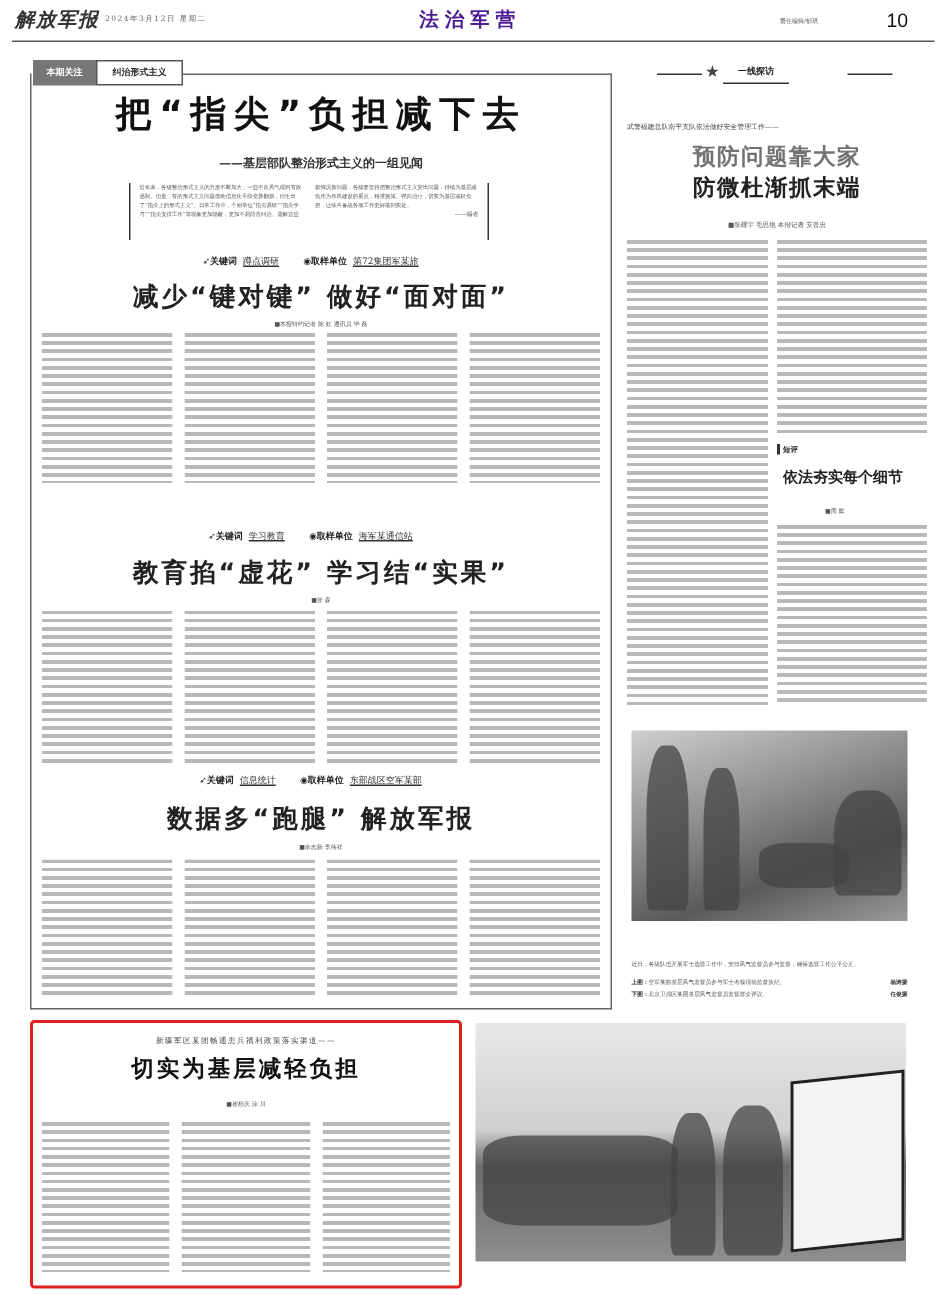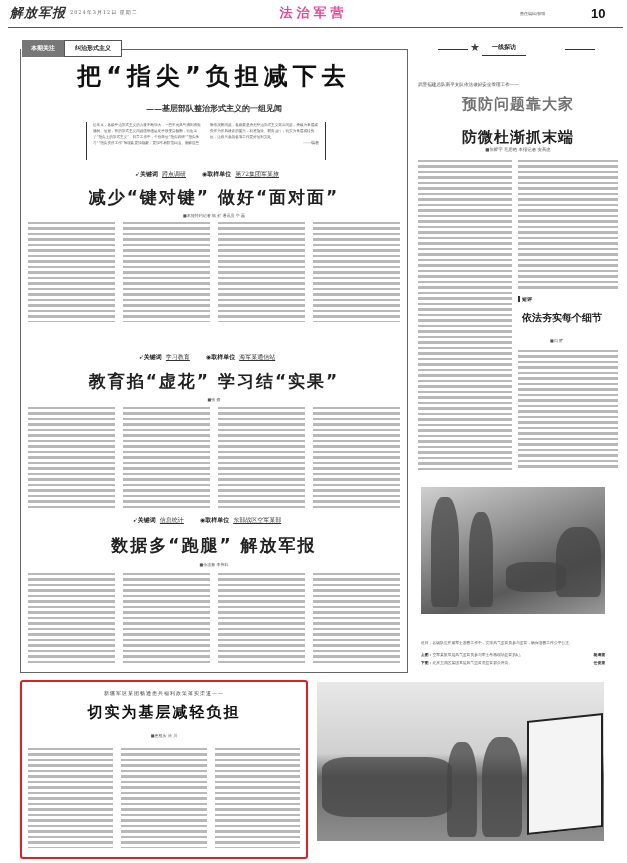--- a/index.html
+++ b/index.html
@@ -1,22 +1,22 @@
 <!DOCTYPE html>
 <html><head>
 <meta charset="utf-8">
 <style>
   html,body{margin:0;padding:0;background:#fff;}
   body{width:627px;height:863px;position:relative;overflow:hidden;font-family:"DejaVu Serif","Liberation Serif",serif;color:#222;}
   .abs{position:absolute;}
   .masthead-logo{left:10px;top:4px;font-size:13px;font-style:italic;font-weight:bold;letter-spacing:1px;color:#333;}
   .masthead-date{left:70px;top:9px;font-size:5px;color:#666;letter-spacing:1px;}
-  .section-title{left:0;width:627px;top:4px;text-align:center;font-family:"DejaVu Sans",sans-serif;font-weight:bold;font-size:13px;letter-spacing:4px;color:#ec4899;}
+  .section-title{left:0;width:627px;top:4px;text-align:center;font-family:"DejaVu Sans",sans-serif;font-weight:bold;font-size:13px;letter-spacing:4px;color:#4c1d95;}
   .editor{left:520px;top:11px;font-size:4px;color:#555;}
-  .pagenum{left:591px;top:6px;font-family:"Liberation Sans",sans-serif;font-weight:bold;font-size:13px;color:#111;}
+  .pagenum{left:591px;top:6px;font-family:"Liberation Sans",sans-serif;font-weight:normal;font-size:13px;color:#111;}
   .hr-top{left:8px;top:27px;width:615px;height:1px;background:#555;}
 
   .tab-focus{left:22px;top:40px;width:42px;height:17px;background:#777;color:#fff;font-family:"DejaVu Sans",sans-serif;font-size:6px;font-weight:bold;display:flex;align-items:center;justify-content:center;}
   .tab-topic{left:64px;top:40px;width:58px;height:17px;border:1px solid #555;background:#fff;font-family:"DejaVu Sans",sans-serif;font-size:6px;font-weight:bold;display:flex;align-items:center;justify-content:center;box-sizing:border-box;}
   .main-box{left:20px;top:49px;width:388px;height:624px;border:1px solid #666;border-top:none;box-sizing:border-box;}
   .main-box-top{left:122px;top:49px;width:286px;height:1px;background:#666;}
 
   .headline{left:20px;width:388px;top:60px;text-align:center;font-family:"DejaVu Sans",sans-serif;font-weight:bold;font-size:24px;letter-spacing:5px;color:#111;}
   .subhead{left:20px;width:388px;top:103px;text-align:center;font-size:8px;font-weight:bold;color:#333;}
   .lede{left:86px;top:122px;width:240px;height:38px;border-left:1px solid #333;border-right:1px solid #333;padding:0 6px;font-size:3.6px;line-height:6px;color:#555;column-count:2;column-gap:8px;box-sizing:border-box;}
@@ -35,21 +35,21 @@
   .rb-title{left:20px;width:288px;top:703px;text-align:center;font-family:"DejaVu Sans",sans-serif;font-weight:bold;font-size:15px;letter-spacing:2px;color:#111;}
   .rb-byline{left:20px;width:288px;top:733px;text-align:center;font-size:4px;color:#555;}
   .sb-line-l{left:438px;top:49px;width:30px;height:1px;background:#333;}
   .sb-line-r{left:565px;top:49px;width:30px;height:1px;background:#333;}
   .sb-star{left:470px;top:41px;font-size:11px;color:#444;}
   .sb-label{left:492px;top:43px;font-family:"DejaVu Sans",sans-serif;font-size:6px;font-weight:bold;color:#222;}
   .sb-underline{left:482px;top:55px;width:44px;height:1px;background:#333;}
 
   .r-kicker{left:418px;top:82px;font-size:4.6px;color:#444;}
   .r-title1{left:418px;width:200px;top:95px;text-align:center;font-family:"DejaVu Sans",sans-serif;font-weight:bold;font-size:15px;letter-spacing:1px;color:#737373;}
-  .r-title2{left:418px;width:200px;top:116px;text-align:center;font-family:"DejaVu Sans",sans-serif;font-weight:bold;font-size:15px;letter-spacing:1px;color:#222;margin-top:12px;}
+  .r-title2{left:418px;width:200px;top:116px;text-align:center;font-family:"DejaVu Sans",sans-serif;font-weight:bold;font-size:15px;letter-spacing:1px;color:#222;}
   .r-byline{left:418px;width:200px;top:147px;text-align:center;font-size:4.4px;color:#555;}
 
   .photo{background:linear-gradient(160deg,#cfcfcf 0%,#8d8d8d 40%,#5a5a5a 70%,#9a9a9a 100%);}
   .photo .fig{position:absolute;background:#444;border-radius:40% 40% 10% 10%;opacity:.75;}
   .caption{font-size:3.8px;line-height:6px;color:#555;}
   .cap-label{font-weight:bold;color:#222;}
   .cap-credit{float:right;font-weight:bold;color:#333;}
 
   .brief-tag{left:518px;top:296px;font-family:"DejaVu Sans",sans-serif;font-size:5px;font-weight:bold;border-left:2px solid #333;padding-left:2px;}
   .brief-title{left:522px;top:311px;font-family:"DejaVu Sans",sans-serif;font-weight:bold;font-size:10px;color:#222;}

